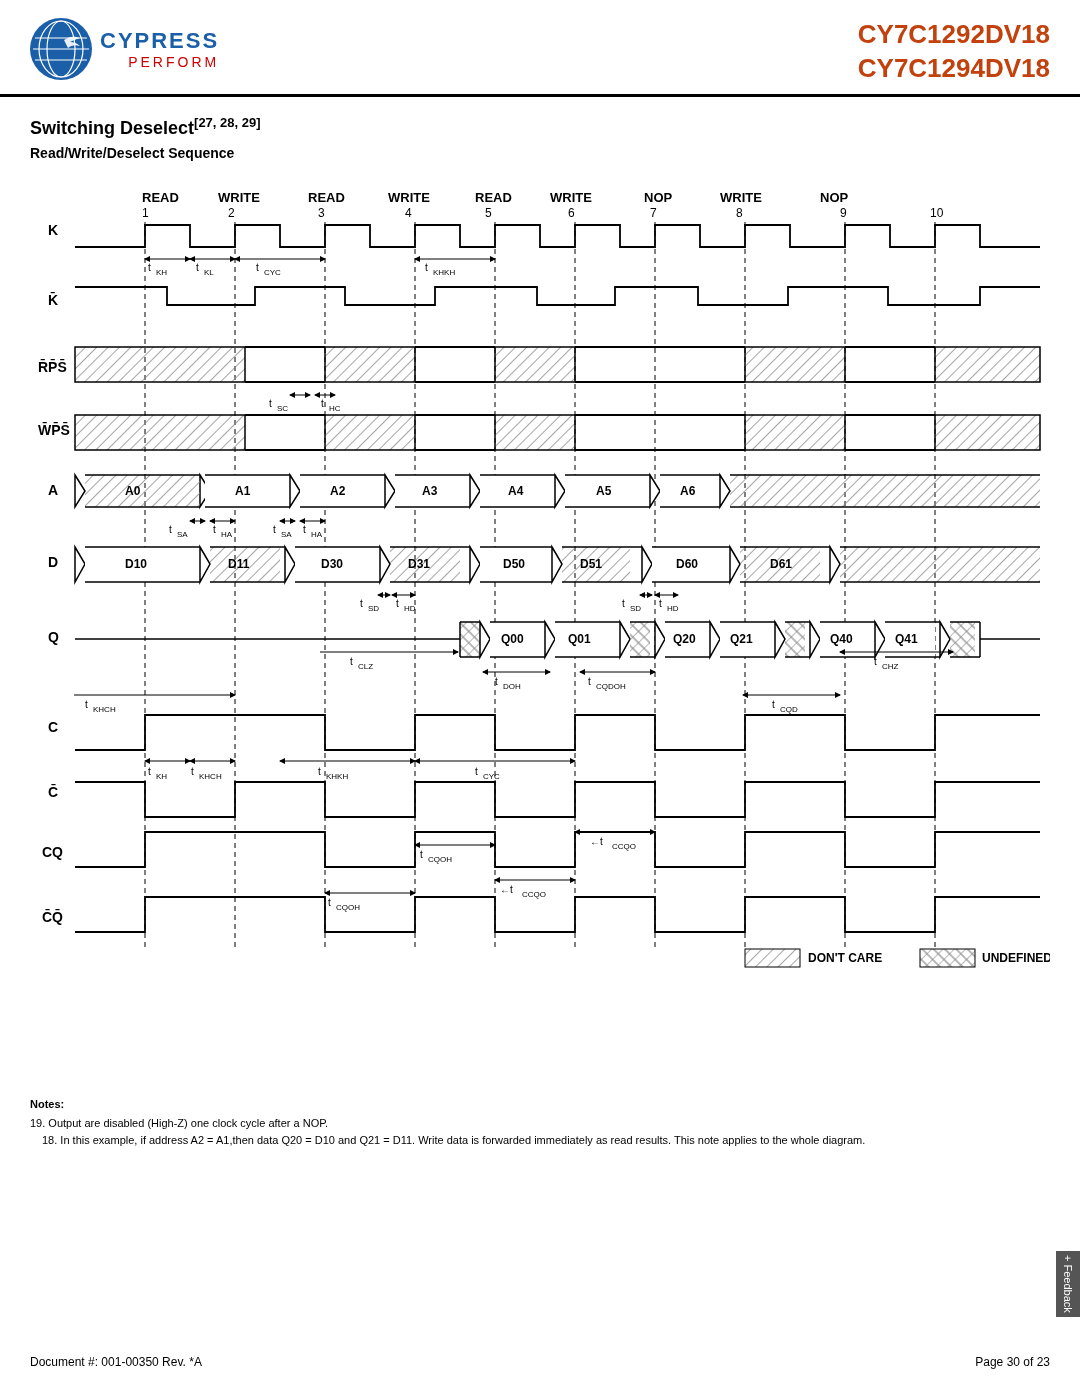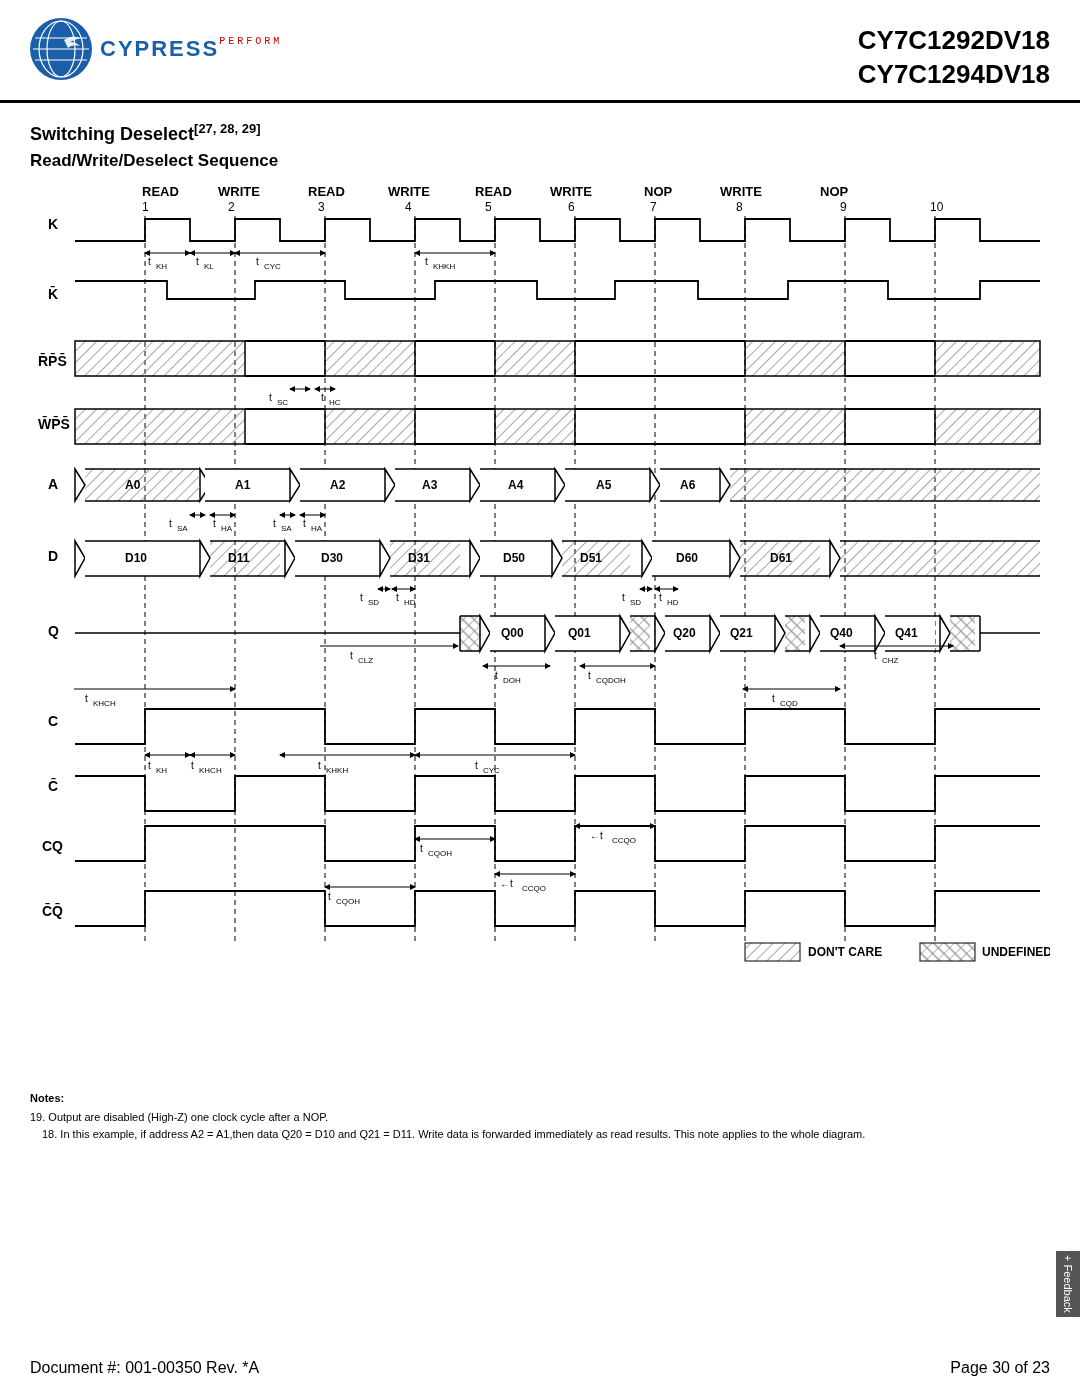--- a/index.html
+++ b/index.html
@@ -32,60 +32,58 @@
       height: 62px;
       border-radius: 50%;
       background: #1a5fa8;
       display: flex;
       align-items: center;
       justify-content: center;
       overflow: hidden;
     }
     .logo-text-area {
       display: flex;
-      flex-direction: row;
+      flex-direction: column;
     }
     .cypress-text {
       font-size: 22px;
       font-weight: bold;
       color: #1a5fa8;
       letter-spacing: 2px;
     }
     .perform-text {
-      font-size: 10px;
+      font-size: 14px;
       color: #cc0000;
       letter-spacing: 3px;
-      text-align: left;
-      font-family: Liberation Mono, monospace;
+      text-align: right;
     }
     .chip-title {
       text-align: right;
     }
     .chip-title h1 {
       font-size: 26px;
       font-weight: bold;
-      color: #000000;
+      color: #c2410c;
       line-height: 1.3;
-      margin-top: 6px;
     }
 
     
     .content {
       padding: 18px 30px 0 30px;
     }
 
     .section-title {
       font-size: 18px;
       font-weight: bold;
       margin-bottom: 6px;
     }
     .subsection-title {
-      font-size: 17px;
+      font-size: 14px;
       font-weight: bold;
-      margin-bottom: 10px;
+      margin-bottom: 26px;
     }
 
     
     .waveform-container {
       width: 100%;
       margin-top: 5px;
     }
 
     .waveform-svg {
       width: 100%;
@@ -98,26 +96,26 @@
       line-height: 1.5;
     }
     .notes-title {
       font-weight: bold;
       margin-bottom: 3px;
     }
 
     
     .footer {
       position: absolute;
-      bottom: 20px;
+      bottom: 28px;
       left: 30px;
       right: 30px;
       display: flex;
       justify-content: space-between;
-      font-size: 16px;
+      font-size: 12px;
       text-align: center;
     }
 
     
     .feedback-btn {
       position: fixed;
       right: 0;
       bottom: 80px;
       background: #555;
       color: #fff;

